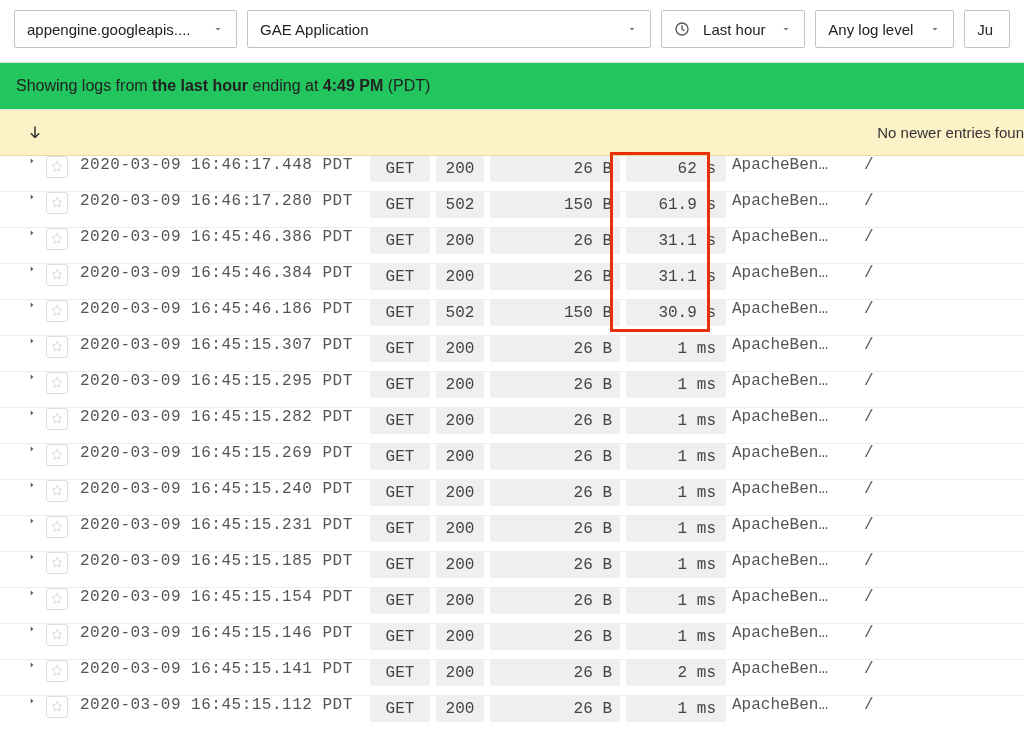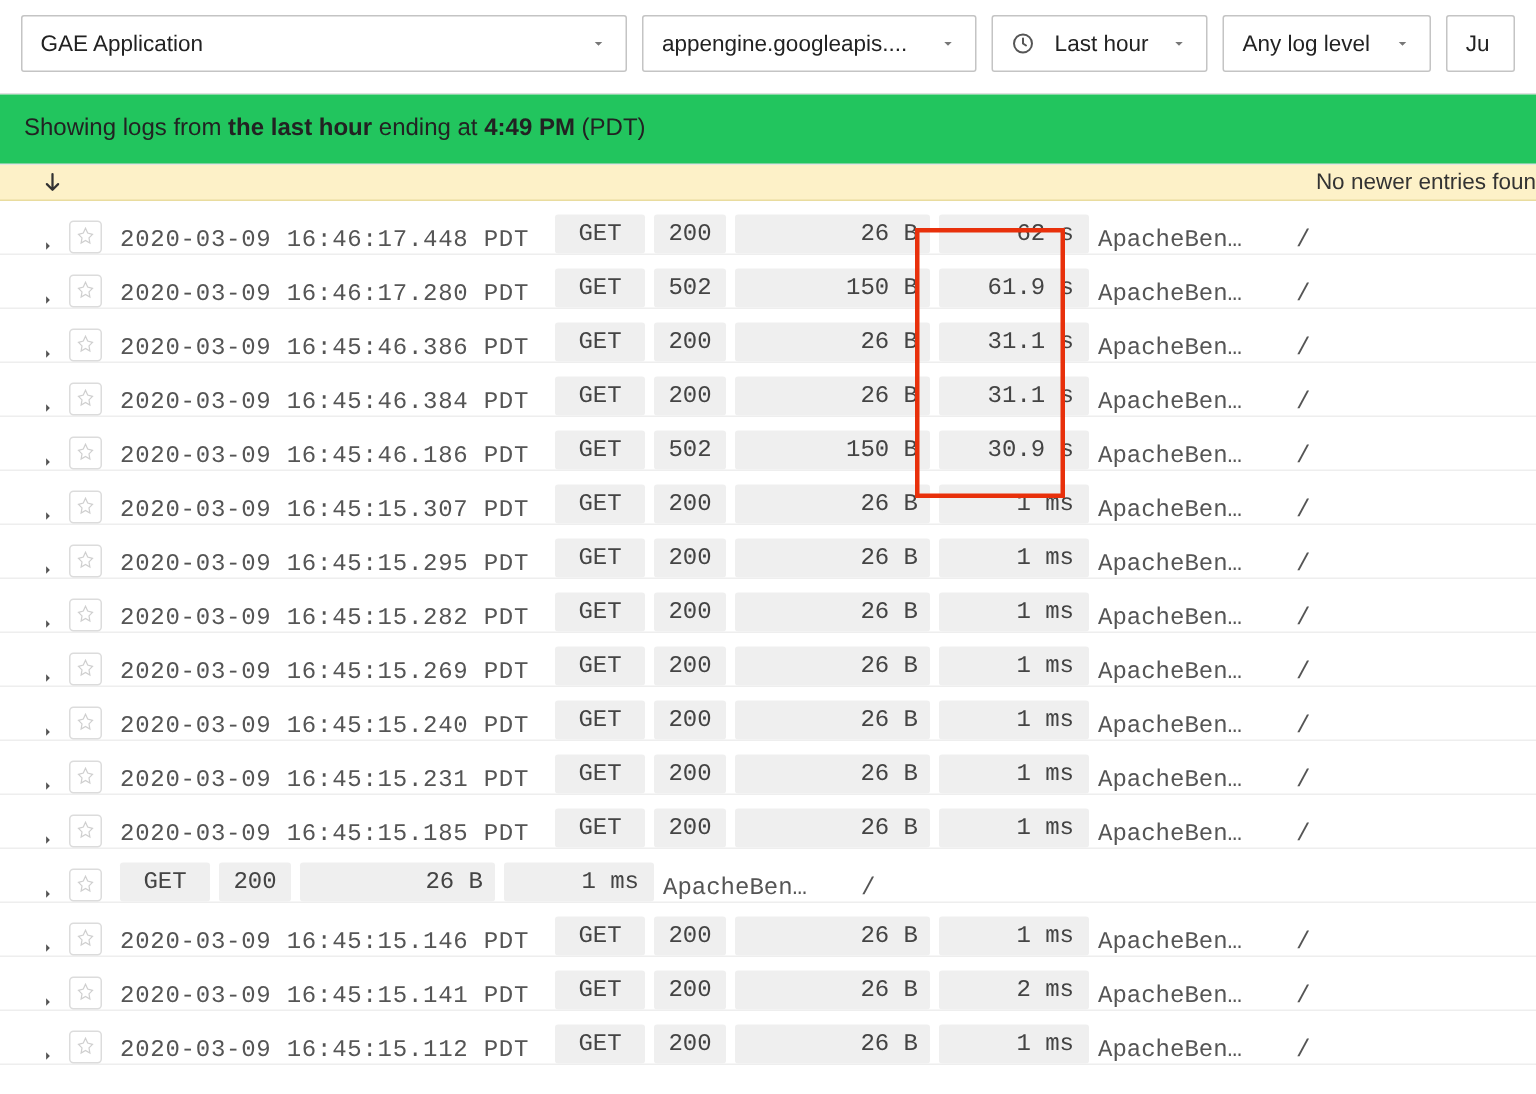--- a/index.html
+++ b/index.html
@@ -17,58 +17,58 @@
   .dd.time { width: 145px; }
   .dd.time .clock { margin-right: 8px; display: inline-flex; }
   .dd.extra { width: 46px; }
   .dd .lbl { white-space: nowrap; overflow: hidden; text-overflow: ellipsis; }
 
   
   .summary { background: #22c55e; padding: 14px 16px; font-size: 16px; border-bottom: 1px solid #e4e4e4; }
   .summary b { font-weight: bold; }
 
   
-  .banner { background: #fdf1c8; border-bottom: 1px solid #e9dc9e; display: flex; align-items: center; height: 24px; padding-left: 26px; font-size: 15px; color: #333; position: relative; }
+  .banner { background: #fdf1c8; border-bottom: 1px solid #e9dc9e; display: flex; align-items: center; height: 46px; padding-left: 26px; font-size: 15px; color: #333; position: relative; }
   .banner .arrow svg { display: block; }
   .banner .msg { position: absolute; right: 0; padding-right: 0; }
   .banner .msgtxt { white-space: nowrap; }
 
   
   .rows { }
-  .row { display: flex; align-items: flex-end; height: 36px; border-bottom: 1px solid #eee; padding-left: 22px; }
+  .row { display: flex; align-items: flex-start; height: 36px; border-bottom: 1px solid #eee; padding-left: 22px; }
   .expander { width: 20px; display: flex; align-items: center; justify-content: center; cursor: pointer; }
   .sev { width: 22px; height: 22px; border: 1px solid #dcdcdc; border-radius: 3px; margin: 0 12px 0 4px; display: flex; align-items: center; justify-content: center; color: #cfcfcf; }
   .sev svg { display: block; }
   .ts { font-family: "Menlo","Consolas","Liberation Mono",monospace; font-size: 16px; letter-spacing: 0.5px; color: #555; width: 290px; white-space: pre; }
   .pill { font-family: "Menlo","Consolas","Liberation Mono",monospace; font-size: 16px; background: #efefef; border-radius: 2px; height: 26px; display: flex; align-items: center; justify-content: center; margin-right: 6px; color: #444; }
   .method { width: 60px; justify-content: center; }
   .status { width: 48px; justify-content: center; }
   .size { width: 130px; justify-content: flex-end; padding-right: 8px; }
   .lat { width: 100px; justify-content: flex-end; padding-right: 10px; position: relative; z-index: 1; }
   .ua { width: 116px; font-family: "Menlo","Consolas","Liberation Mono",monospace; font-size: 16px; color: #555; overflow: hidden; white-space: nowrap; }
   .path { font-family: "Menlo","Consolas","Liberation Mono",monospace; font-size: 16px; color: #555; padding-left: 16px; }
 
   
   .hl-box { position: absolute; border: 3px solid #e8300b; pointer-events: none; z-index: 5; }
 </style>
 </head>
 <body>
 <div class="wrap">
 
 <div class="filter-bar">
-  <div class="dd app">
-    <span class="lbl">GAE Application</span>
+  <div class="dd api">
+    <span class="lbl">appengine.googleapis....</span>
     <span class="caret">
       <svg width="12" height="12" viewBox="0 0 24 24">
             <path d="M7 10l5 5 5-5z" fill="#777"></path>
           </svg>
     </span>
   </div>
-  <div class="dd api">
-    <span class="lbl">appengine.googleapis....</span>
+  <div class="dd app">
+    <span class="lbl">GAE Application</span>
     <span class="caret">
       <svg width="12" height="12" viewBox="0 0 24 24">
             <path d="M7 10l5 5 5-5z" fill="#777"></path>
           </svg>
     </span>
   </div>
   <div class="dd time">
     <span class="clock">
       <svg width="16" height="16" viewBox="0 0 24 24">
             <circle cx="12" cy="12" r="9" fill="none" stroke="#555" stroke-width="2"></circle>
@@ -341,20 +341,21 @@
         <span class="expander">
           <svg width="10" height="10" viewBox="0 0 24 24">
             <path d="M9 6l6 6-6 6z" fill="#555"></path>
           </svg>
         </span>
         <span class="sev">
           <svg width="14" height="14" viewBox="0 0 24 24">
             <path d="M12 2l2.5 5.5L20 9l-4 4 1 6-5-3-5 3 1-6-4-4 5.5-1.5z" fill="none" stroke="#cfcfcf" stroke-width="1.4"></path>
           </svg>
         </span>
+        <span class="ts">2020-03-09 16:45:15.154 PDT</span>
         <span class="pill method">GET</span>
         <span class="pill status">200</span>
         <span class="pill size">26 B</span>
         <span class="pill lat">1 ms</span>
         <span class="ua">ApacheBen…</span>
         <span class="path">/</span>
       </div>
       <div class="row">
         <span class="expander">
           <svg width="10" height="10" viewBox="0 0 24 24">

